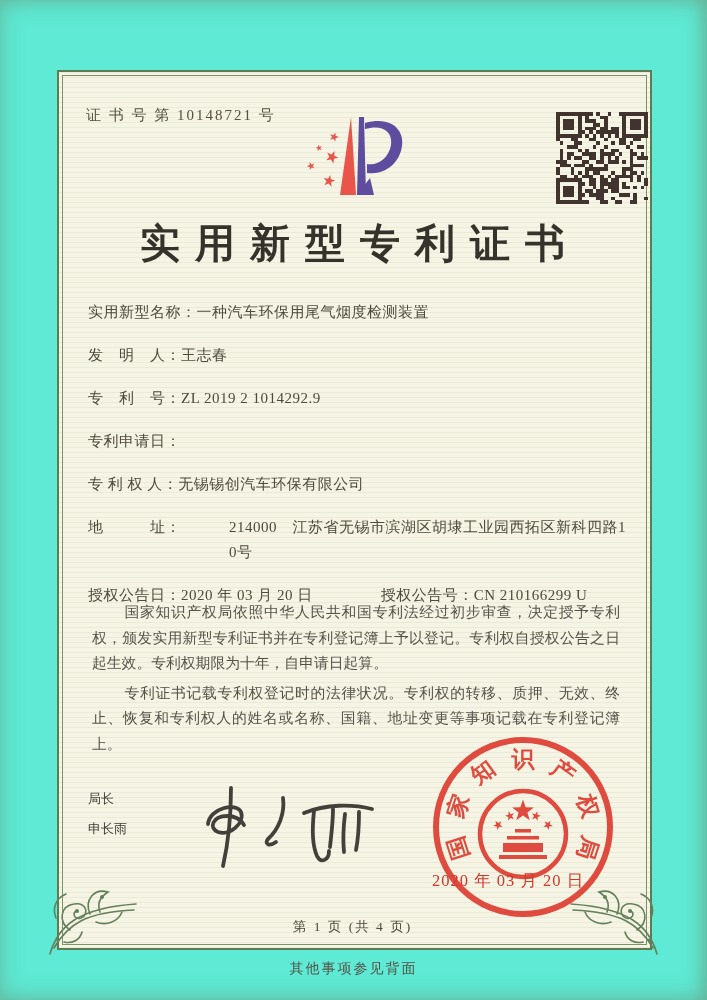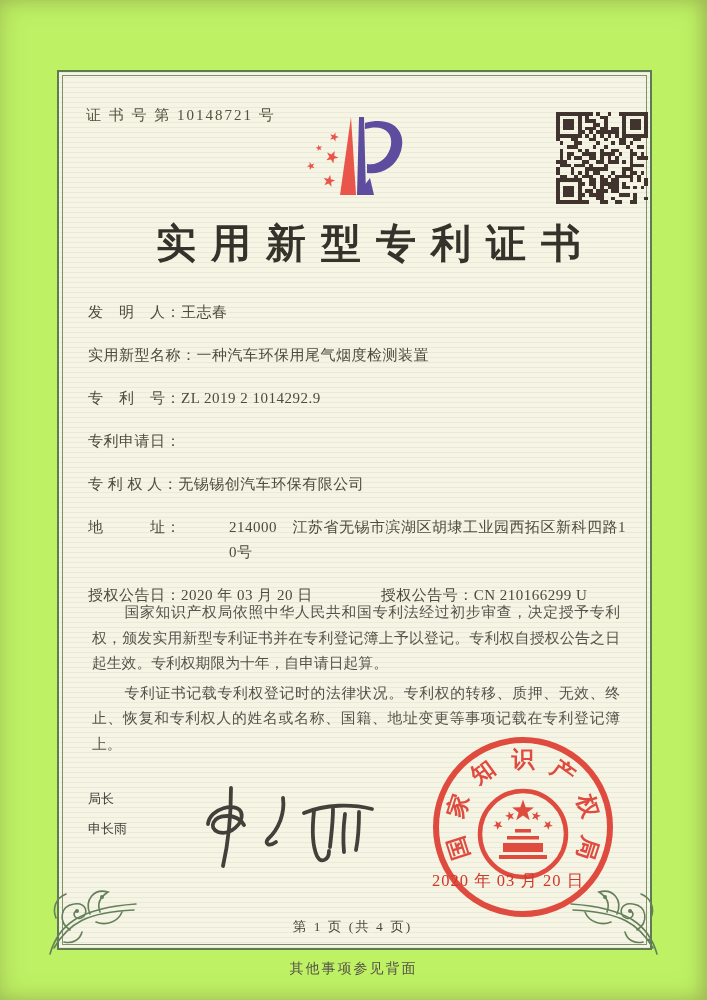--- a/index.html
+++ b/index.html
@@ -1,35 +1,35 @@
 <!DOCTYPE html>
 <html><head>
 <meta charset="utf-8">
 <style>
   html,body{margin:0;padding:0;}
   body{width:707px;height:1000px;overflow:hidden;background:#e8e2cc;
        font-family:"Liberation Serif","DejaVu Serif",serif;}
-  .page{position:relative;width:707px;height:1000px;background:#bef264;
+  .page{position:relative;width:707px;height:1000px;background:#5eead4;
         box-shadow:inset 0 0 26px rgba(110,95,60,.30), inset -6px 0 14px rgba(110,95,60,.18);}
   
   .frame{position:absolute;left:57px;top:70px;width:591px;height:876px;
          border:2px solid #5f7b52;background:#f6f4e4;}
   .frame::after{content:"";position:absolute;inset:3px;border:1px solid #7a9468;pointer-events:none;}
   
   .frame .texture{position:absolute;inset:0;
       background:repeating-linear-gradient(180deg, rgba(140,170,120,.12) 0 1px, rgba(0,0,0,0) 1px 5px);
       pointer-events:none;}
   .corner{position:absolute;width:96px;height:96px;pointer-events:none;}
   .corner.bl{left:44px;bottom:40px;}
   .corner.br{right:44px;bottom:40px;transform:scaleX(-1);}
 
   .cert-no{position:absolute;left:86px;top:106px;font-size:15px;color:#55503f;letter-spacing:2px;}
   .logo{position:absolute;left:293px;top:94px;}
   .qr{position:absolute;left:556px;top:112px;color:#41332e;}
-  .title{position:absolute;left:73px;top:216px;width:591px;text-align:center;
+  .title{position:absolute;left:57px;top:216px;width:591px;text-align:center;
          font-size:40px;font-weight:600;color:#34322a;letter-spacing:15px;padding-left:15px;box-sizing:border-box;}
 
   .fields{position:absolute;left:88px;top:300px;width:540px;font-size:15px;color:#4e4a3d;}
   .row{display:flex;line-height:25px;margin-bottom:18px;letter-spacing:.5px;}
   .row .lab{flex:0 0 auto;white-space:pre;}
   .row .val{flex:0 1 auto;}
   .row.addr .val{width:400px;word-break:break-all;margin-left:48px;}
   .row.grant{gap:68px;margin-top:2px;}
   .pair{display:flex;}
 
@@ -429,26 +429,26 @@
         <rect x="17" y="24" width="1" height="1"></rect>
         <rect x="20" y="24" width="1" height="1"></rect>
         <rect x="21" y="24" width="1" height="1"></rect>
       </g>
   </svg>
 
   <div class="title">实用新型专利证书</div>
 
   <div class="fields">
     <div class="row">
+      <span class="lab">实用新型名称：</span>
+      <span class="val">一种汽车环保用尾气烟度检测装置</span>
+    </div>
+    <div class="row">
       <span class="lab">发　明　人：</span>
       <span class="val">王志春</span>
-    </div>
-    <div class="row">
-      <span class="lab">实用新型名称：</span>
-      <span class="val">一种汽车环保用尾气烟度检测装置</span>
     </div>
     <div class="row">
       <span class="lab">专　利　号：</span>
       <span class="val">ZL 2019 2 1014292.9</span>
     </div>
     <div class="row">
       <span class="lab">专利申请日：</span>
     </div>
     <div class="row">
       <span class="lab">专 利 权 人：</span>

